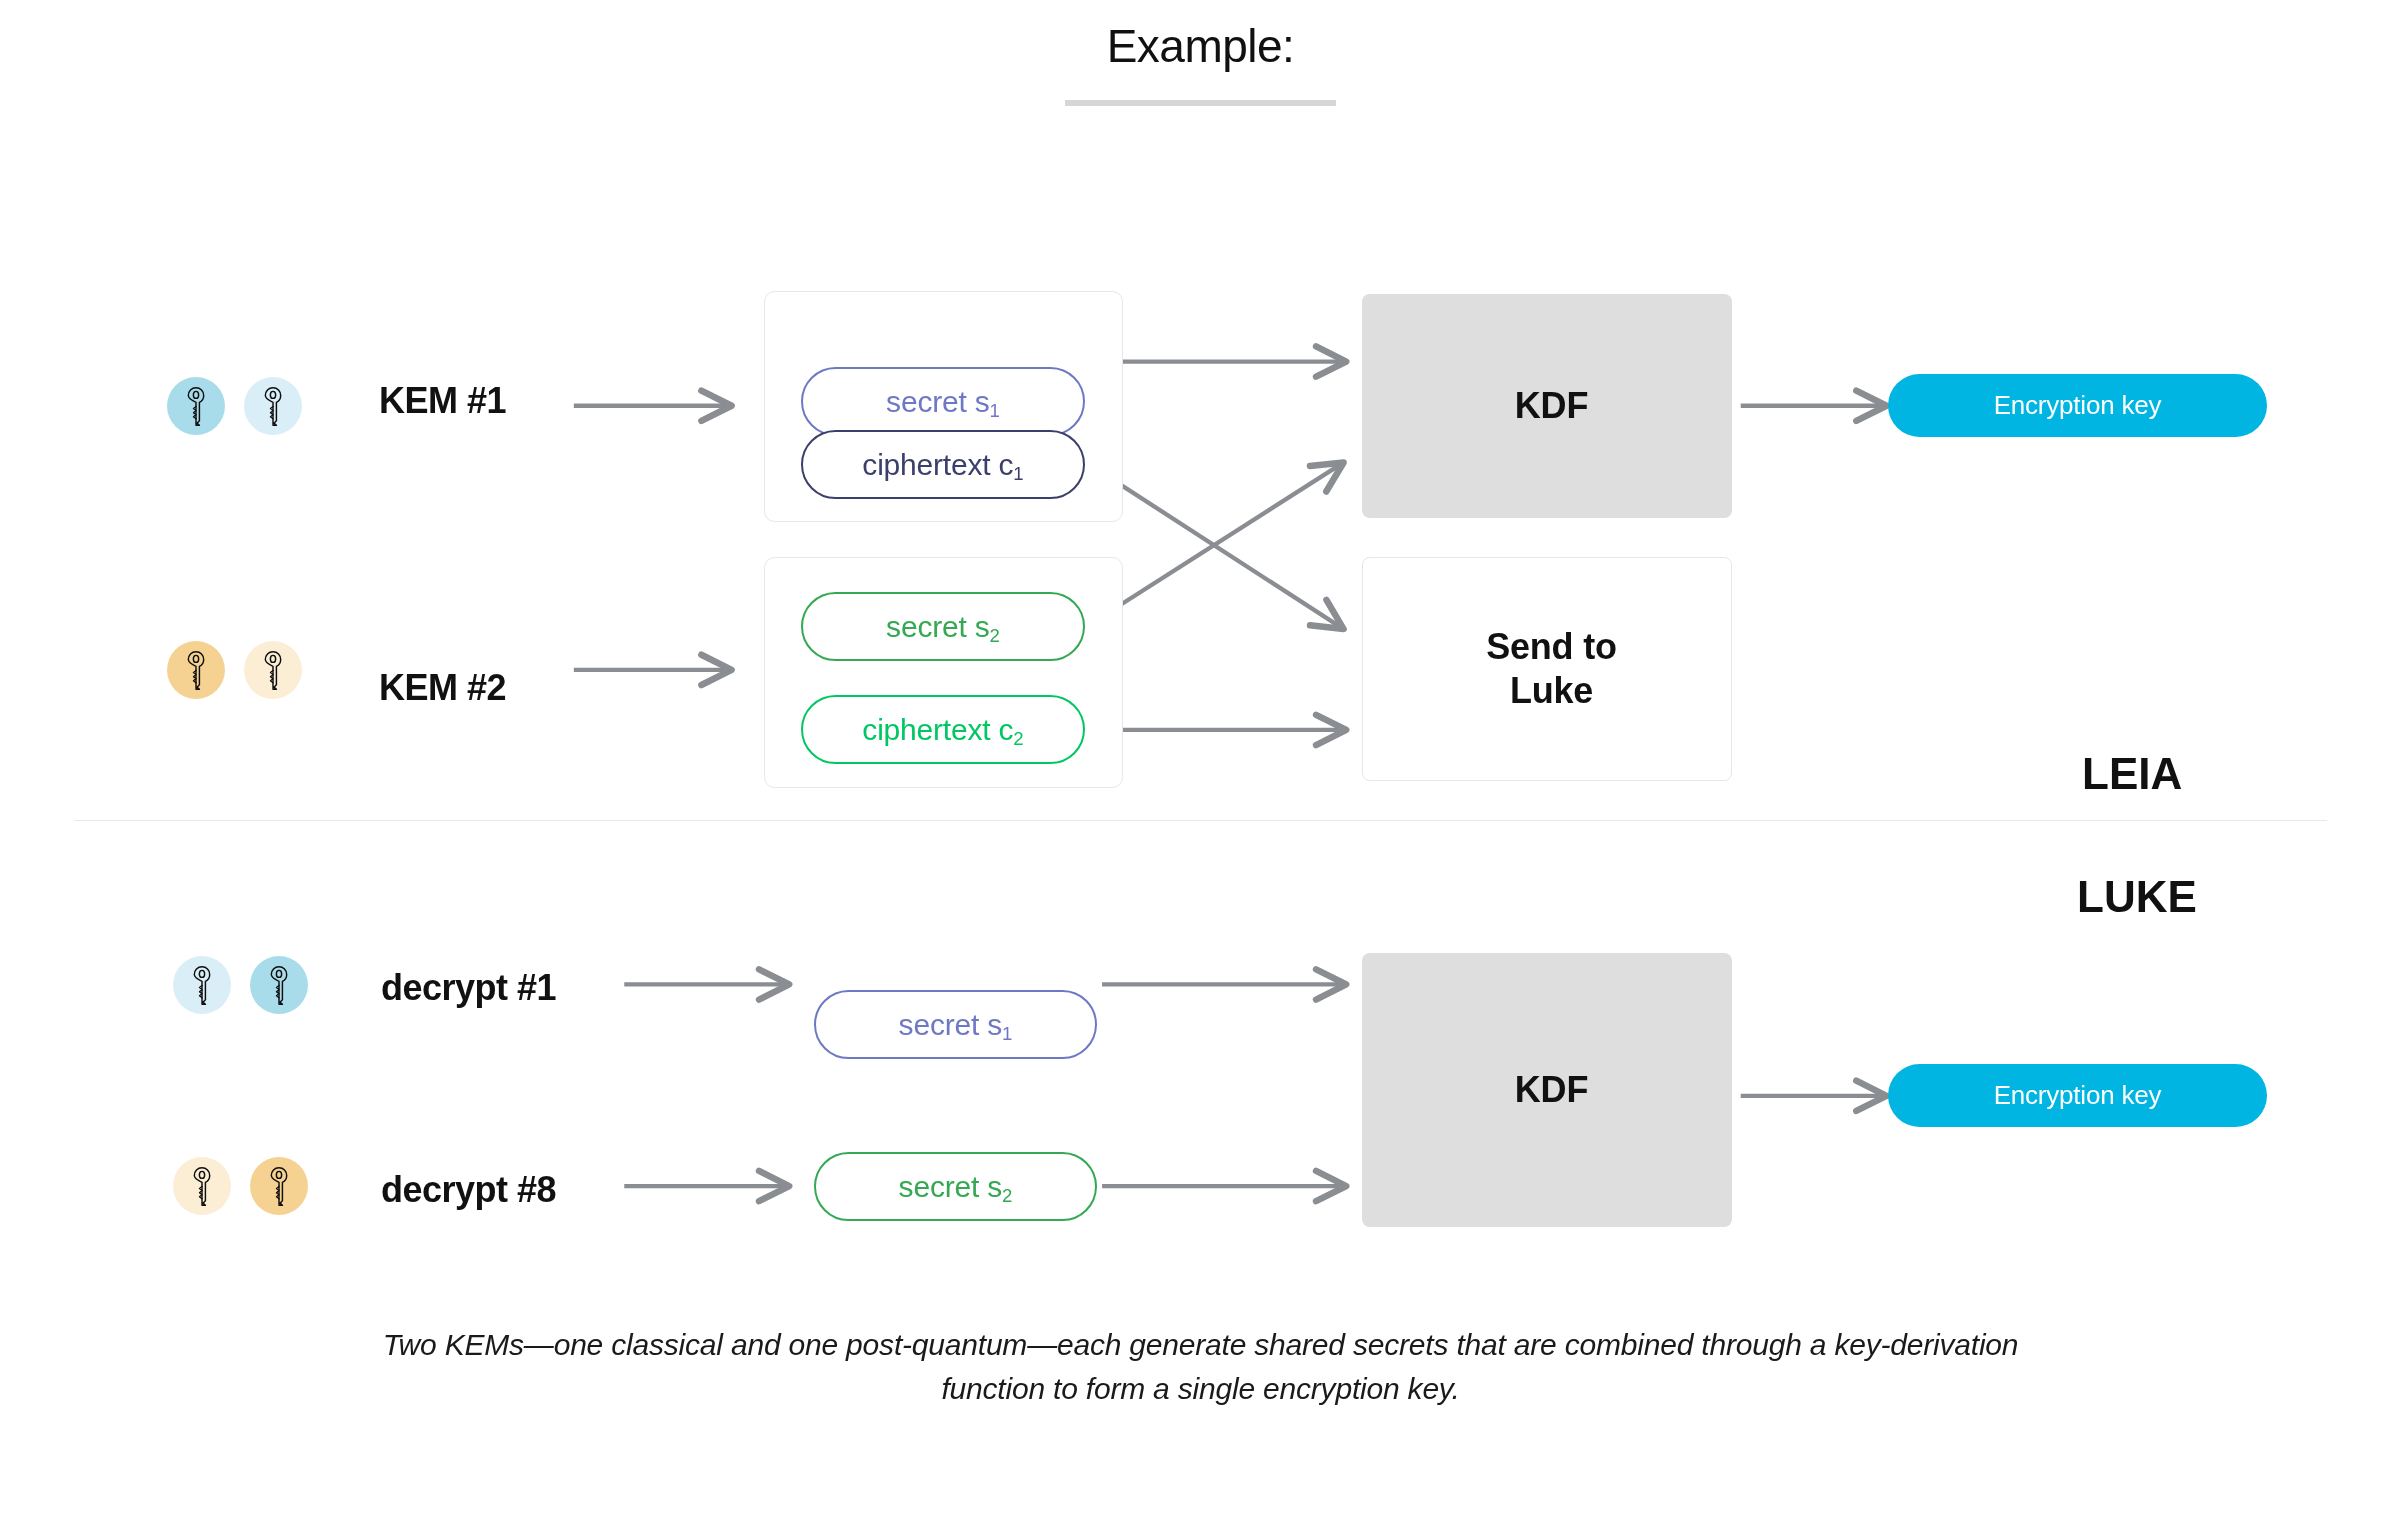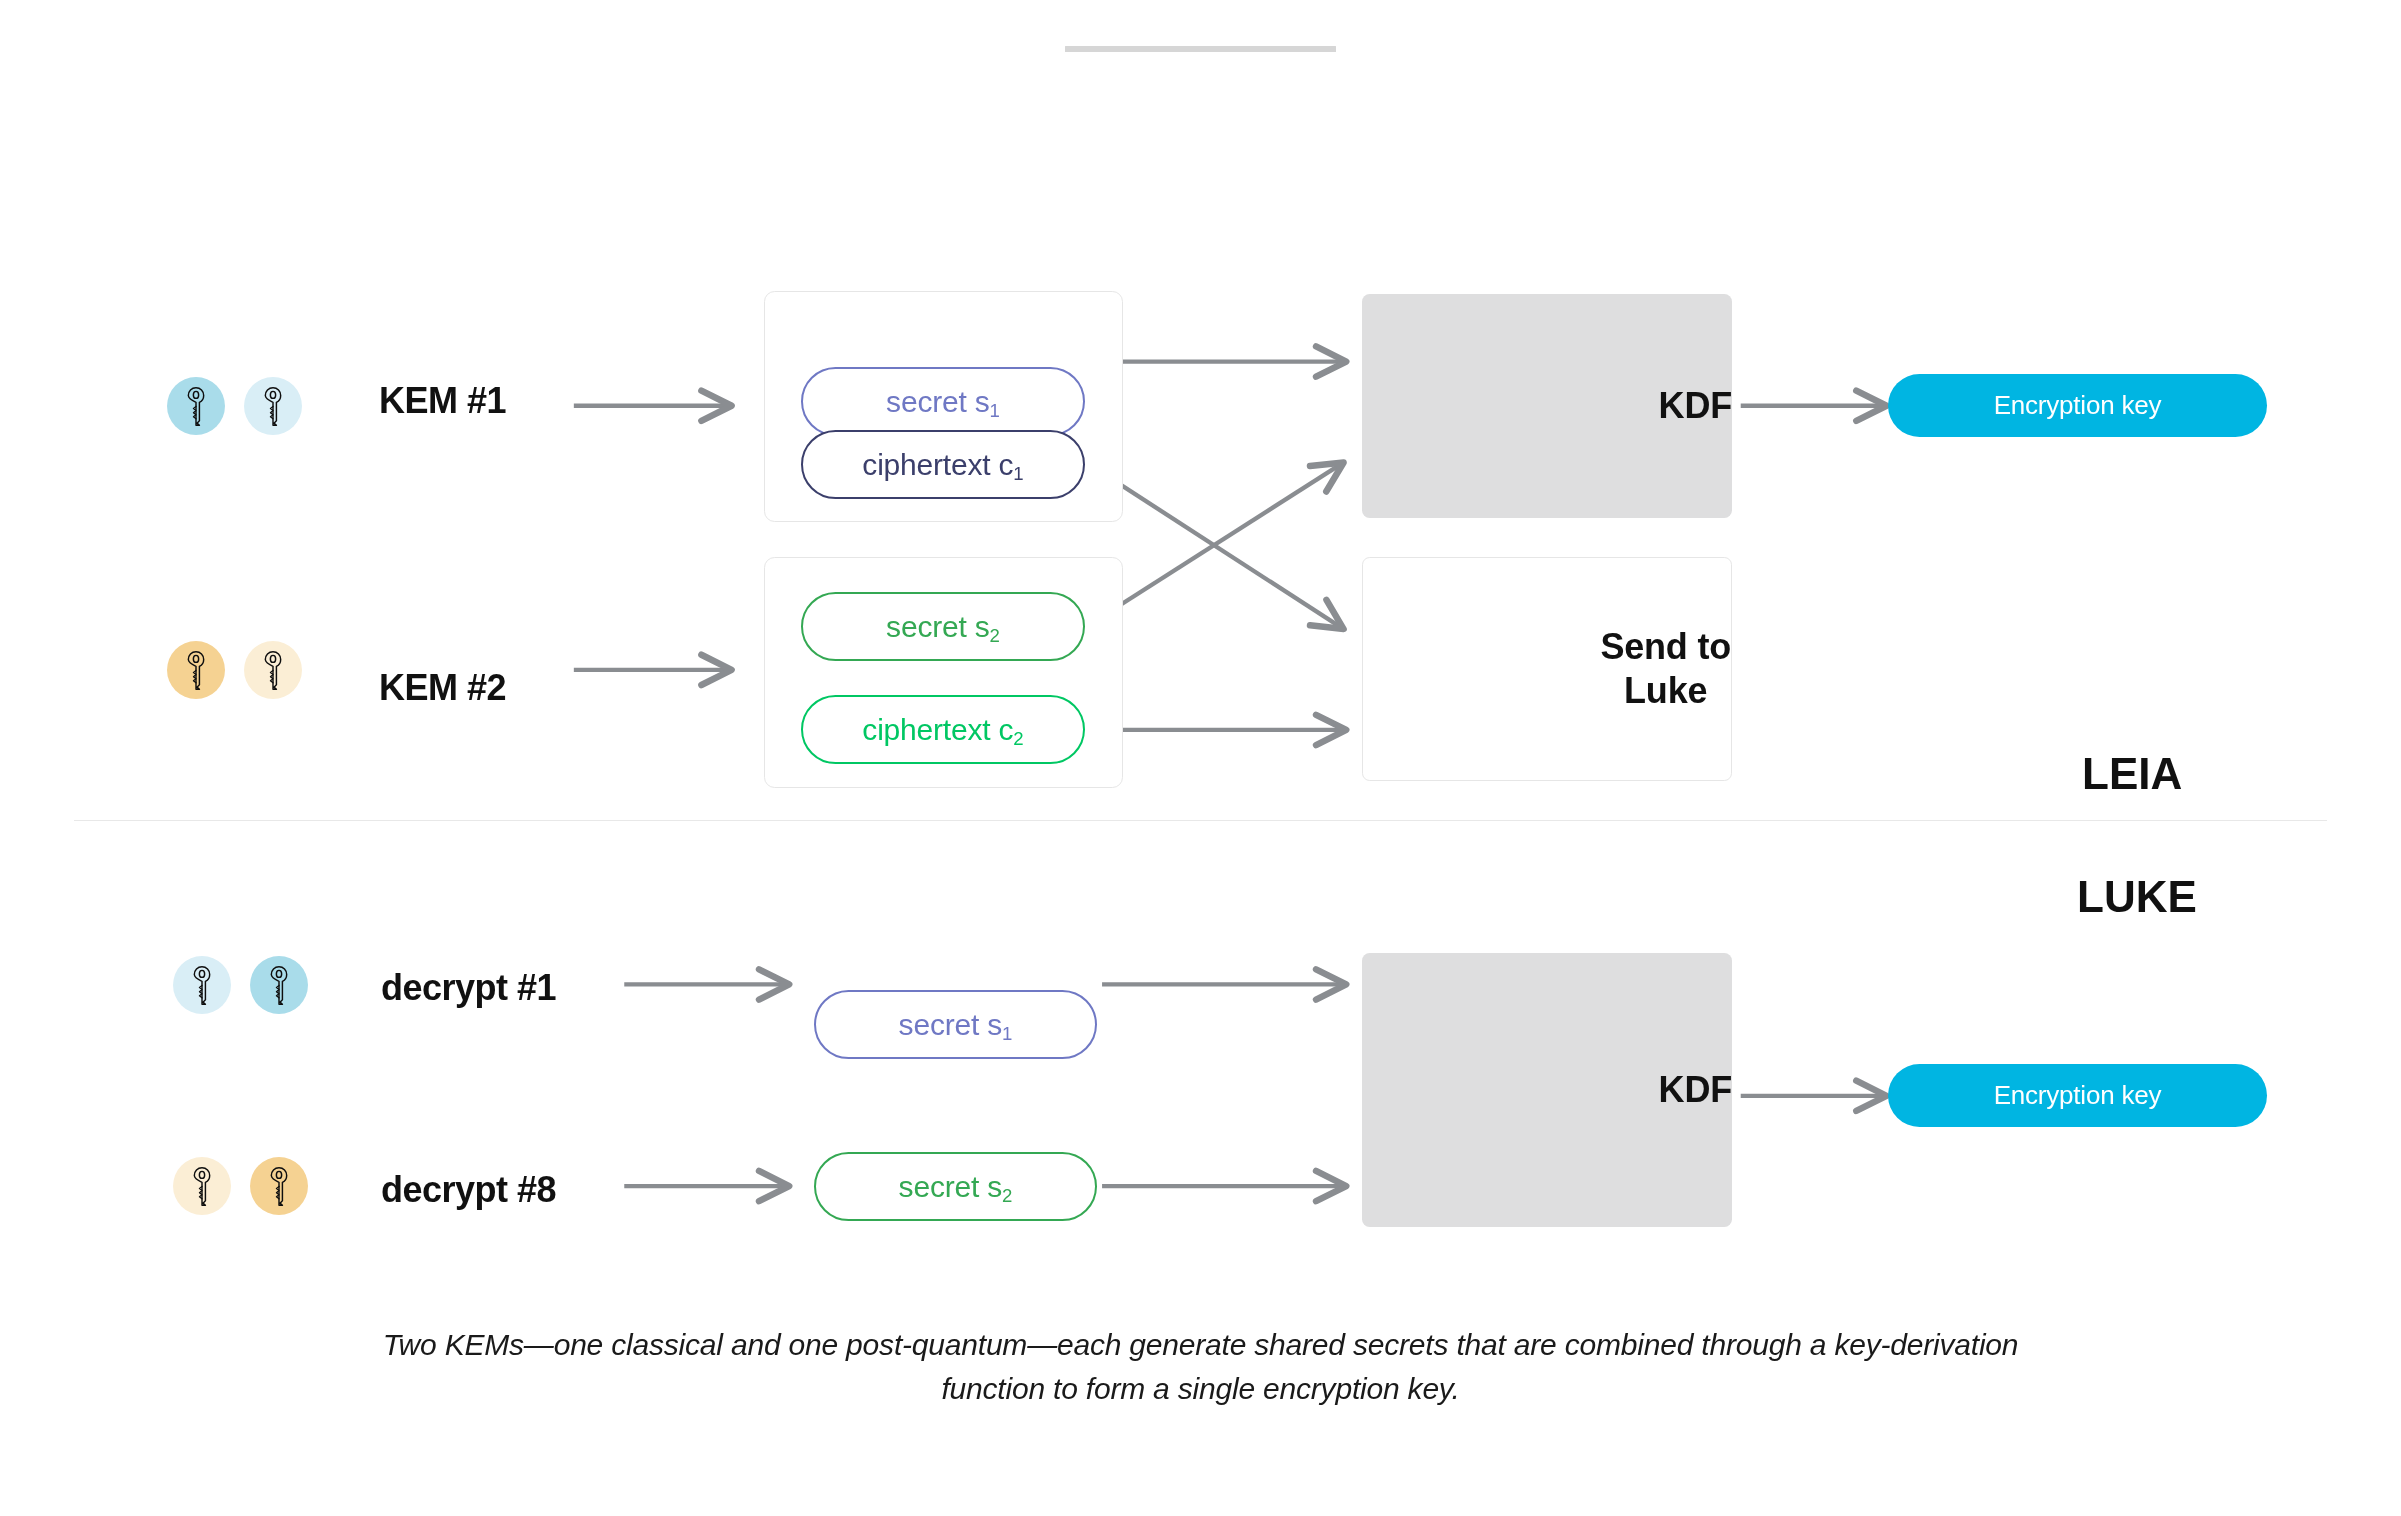--- a/index.html
+++ b/index.html
@@ -127,21 +127,21 @@
   .pill.s2 .pill-text { color: #34a853; }
   .pill.c2 { border-color: #00c763; }
   .pill.c2 .pill-text { color: #00c763; }
 
   
   .proc-box {
     position: absolute;
     border-radius: 7.7px;
     display: flex;
     align-items: center;
-    justify-content: flex-end;
+    justify-content: center;
     text-align: center;
     box-sizing: border-box;
     padding-left: 9px;
   }
   .proc-box .proc-text {
     font-size: 36px;
     font-weight: 700;
     color: #111111;
     letter-spacing: -0.2px;
     line-height: 1.22;
@@ -203,20 +203,21 @@
     font-style: italic;
     line-height: 1.45;
     color: #1a1a1a;
     letter-spacing: -0.2px;
   }
 </style>
 </head>
 <body>
 
 <div id="title-block">
+  <div id="title-eyebrow">Example:</div>
   <div id="title-accent-bar"></div>
 </div>
 
 <svg id="arrow-layer" viewBox="0 0 5000 3157" xmlns="http://www.w3.org/2000/svg">
   <defs>
     <marker id="ah" markerWidth="9" markerHeight="9" refX="7.6" refY="4.5" orient="auto" markerUnits="strokeWidth">
       <path d="M1,1 L8,4.5 L1,8" fill="none" stroke="#8a8d91" stroke-width="1.5" stroke-linecap="round" stroke-linejoin="round"></path>
     </marker>
   </defs>
   <g stroke="#8a8d91" stroke-width="9" fill="none" marker-end="url(#ah)">

